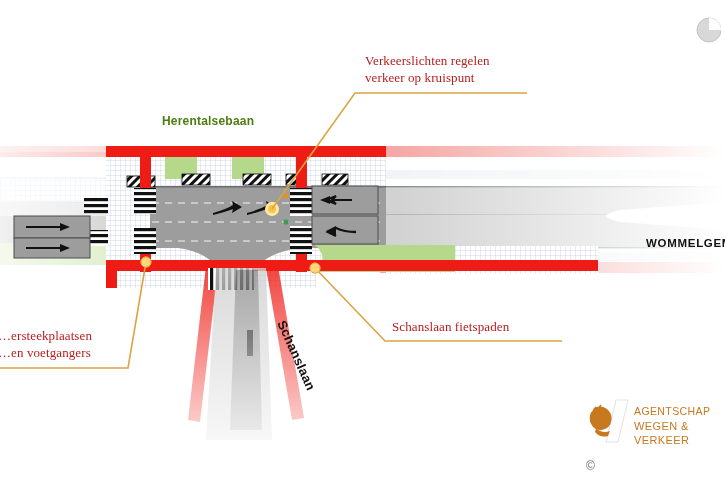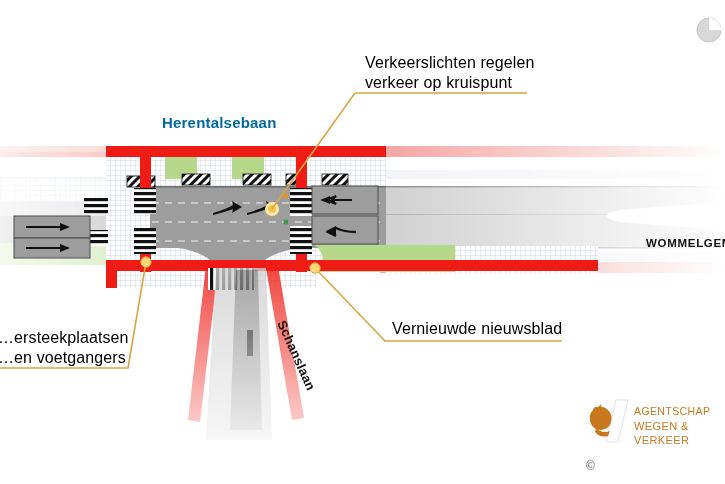--- a/index.html
+++ b/index.html
@@ -4,25 +4,25 @@
 <style>
   html,body{margin:0;padding:0;background:#ffffff;}
   body{width:725px;height:484px;overflow:hidden;
        font-family:"Liberation Sans",sans-serif;}
   #stage{position:relative;width:725px;height:484px;background:#ffffff;overflow:hidden;}
 
   
   #map{position:absolute;left:0;top:0;width:725px;height:484px;}
 
   
-  .callout{position:absolute;color:#000000;font-size:16px;line-height:1.28;
-           letter-spacing:.1px;white-space:pre-line;}
+  .callout{position:absolute;color:#b91c1c;font-size:13px;line-height:1.28;
+           letter-spacing:.1px;white-space:pre-line;font-family:Liberation Serif, serif;}
   .callout.right{text-align:left;}
   .callout.leftcut{text-align:left;}
-  .street{position:absolute;font-weight:bold;font-size:15px;color:#0369a1;letter-spacing:.2px;}
+  .street{position:absolute;font-weight:bold;font-size:12px;color:#4d7c0f;letter-spacing:.2px;}
   .place{position:absolute;font-weight:bold;font-size:11.5px;color:#111;letter-spacing:.7px;}
   .rot{position:absolute;font-weight:bold;font-size:13px;color:#111;
        transform-origin:0 0;transform:rotate(66deg);letter-spacing:.3px;}
 
   
   #logo{position:absolute;left:588px;top:398px;width:132px;height:46px;}
   #logo .ltext{position:absolute;left:46px;top:7px;color:#c8781e;font-weight:normal;
                font-size:10.5px;line-height:1.32;letter-spacing:.4px;}
   #logo .ltext .l2{font-size:11px;}
 
@@ -240,21 +240,21 @@
       <circle cx="315" cy="268" r="5.2" fill="#ffd77a" stroke="#e0a33c" stroke-width="1"></circle>
     </g>
   </svg>
 
   <div class="callout right" style="left:365px;top:53px;">Verkeerslichten regelen
 verkeer op kruispunt</div>
 
   <div class="callout leftcut" style="left:-2px;top:328px;">…ersteekplaatsen
 …en voetgangers</div>
 
-  <div class="callout right" style="left:392px;top:319px;">Vernieuwde nieuwsblad</div>
+  <div class="callout right" style="left:392px;top:319px;">Schanslaan fietspaden</div>
 
   <div id="logo">
     <svg width="44" height="46" viewBox="0 0 44 46">
       <path d="M40 2 L30 44 L18 44 L28 2 Z" fill="#ffffff" stroke="#e3e3e3" stroke-width="1"></path>
       <g fill="#c8781e">
         <path d="M6 10 q8 -4 14 2 q5 5 3 12 q-1 5 -6 7 q-7 3 -12 -2 q-4 -5 -2 -11 q1 -5 3 -8 z
                  M10 16 q4 -3 7 0 q2 3 0 6 q-3 3 -6 1 q-3 -3 -1 -7 z"></path>
         <path d="M4 14 q-3 6 0 12 M8 9 q-4 5 -4 10 M13 7 q-4 4 -5 9" stroke="#c8781e" stroke-width="1.6" fill="none"></path>
         <path d="M8 30 q6 6 14 3 l-2 5 q-8 2 -13 -4 z"></path>
       </g>

